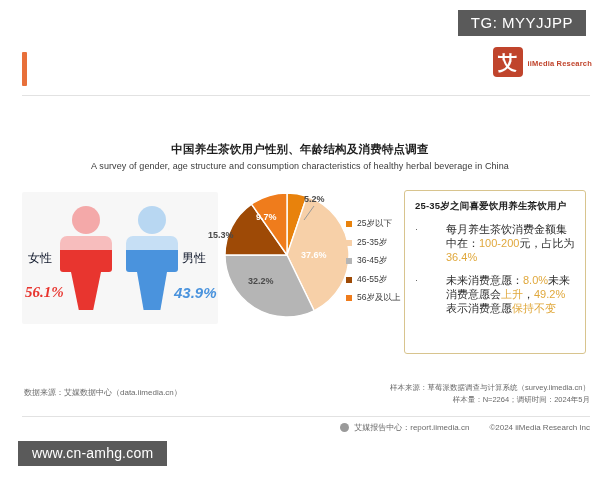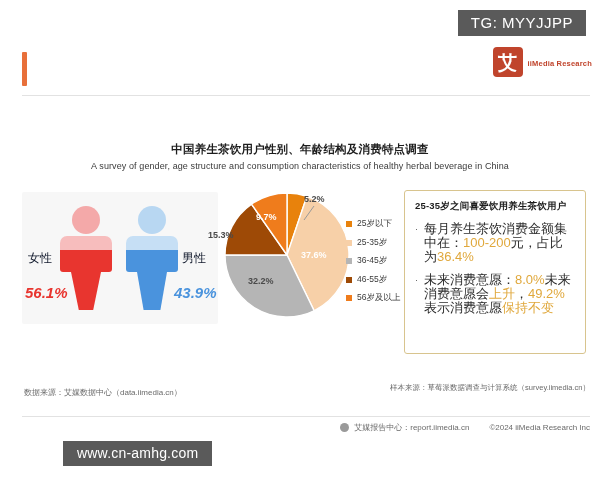--- a/index.html
+++ b/index.html
@@ -88,21 +88,21 @@
   .female .p-body{background:linear-gradient(#f7bdbd 0 38%,#e8352f 38% 100%);}
   .female .p-legs{background:#e8352f;}
   .male .p-head{background:#b8d7f2;}
   .male .p-body{background:linear-gradient(#c6dff5 0 40%,#4a93dd 40% 100%);}
   .male .p-legs{background:#4a93dd;}
 
   .g-label{position:absolute;font-size:12px;color:#0f172a;}
   .g-label.lf{left:6px;top:58px;}
   .g-label.lm{left:160px;top:58px;}
   .g-pct{position:absolute;font-size:15px;font-weight:700;font-style:italic;}
-  .g-pct.pf{left:3px;top:92px;color:#e8352f;}
+  .g-pct.pf{left:3px;top:92px;color:#e8352f;font-family:Liberation Serif, serif;}
   .g-pct.pm{left:152px;top:92px;color:#4a93dd;}
 
   
   .pie-wrap{position:absolute;left:196px;top:0;width:180px;height:146px;}
   .pie-svg{position:absolute;left:4px;top:4px;}
   .pie-lab{position:absolute;font-size:9px;font-weight:700;color:#ffffff;}
   .pie-lab.dark{color:#4a4a4a;}
   .pie-lab.out{color:#4a4a4a;}
   .lab-376{left:83px;top:64px;}
   .lab-322{left:30px;top:90px;}
@@ -117,21 +117,21 @@
 
   
   .callout{
     position:absolute;left:382px;top:4px;width:182px;height:164px;
     border:1px solid #d8c48e;border-radius:3px;background:#fff;
     box-sizing:border-box;padding:9px 10px 0 10px;
   }
   .co-title{font-size:9.5px;font-weight:700;color:#1d1d1d;letter-spacing:.2px;}
   .co-item{display:flex;margin-top:9px;}
   .co-dot{width:9px;flex:none;font-size:9px;color:#555;line-height:14px;}
-  .co-body{font-size:13px;line-height:14px;color:#2c2c2c;}
+  .co-body{font-size:11px;line-height:14px;color:#2c2c2c;margin-left:22px;}
   .hl{color:#e0a83c;}
 
   
   .src-left{
     position:absolute;left:24px;top:387px;font-size:8px;color:#6a6a6a;
   }
   .src-right{
     position:absolute;right:10px;top:382px;font-size:7.5px;color:#6a6a6a;
     text-align:right;line-height:12px;
   }
@@ -142,21 +142,21 @@
   }
   .foot-logo{
     width:9px;height:9px;border-radius:50%;background:#9a9a9a;
     display:inline-block;
   }
   .foot-gap{display:inline-block;width:10px;}
 
   .site-watermark{
     position:absolute;left:18px;top:441px;
     background:#5a5a5a;color:#fff;font-size:14px;
-    padding:5px 14px 6px 14px;line-height:1;letter-spacing:.2px;margin-left:45px;
+    padding:5px 14px 6px 14px;line-height:1;letter-spacing:.2px;
   }
 </style>
 </head>
 <body>
 
 <div class="page">
 
   <div class="tg-watermark">TG: MYYJJPP</div>
 
   <div class="title-row">
@@ -246,20 +246,21 @@
             <span class="co-body"><span>未来消费意愿：</span><span class="hl">8.0%</span><span>未来消费意愿会</span><span class="hl">上升</span><span>，</span><span class="hl">49.2%</span><span>表示消费意愿</span><span class="hl">保持不变</span></span>
           </div>
         </div>
     </div>
 
   </div>
 
   <div class="src-left">数据来源：艾媒数据中心（data.iimedia.cn）</div>
   <div class="src-right">
     <div>样本来源：草莓派数据调查与计算系统（survey.iimedia.cn）</div>
+    <div>样本量：N=2264；调研时间：2024年5月</div>
   </div>
 
   <div class="foot-rule"></div>
   <div class="foot-bar">
     <span class="foot-logo"></span>
     <span>艾媒报告中心：report.iimedia.cn</span>
     <span class="foot-gap"></span>
     <span>©2024  iiMedia Research Inc</span>
   </div>
 

